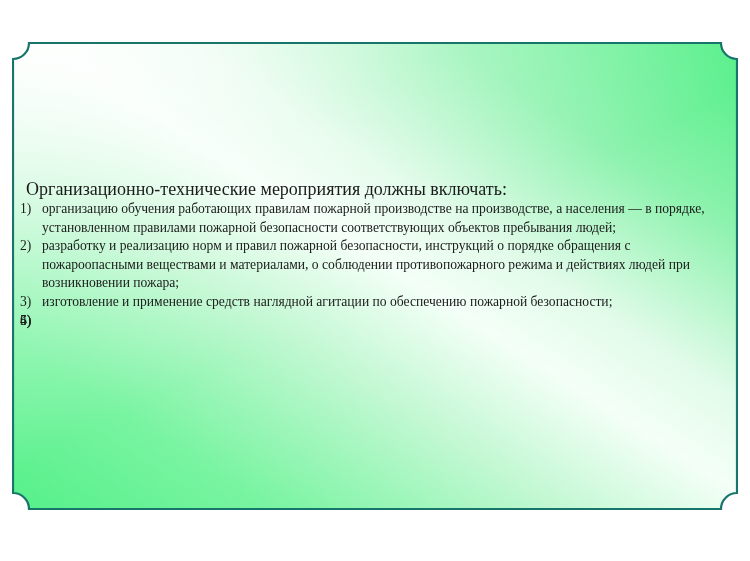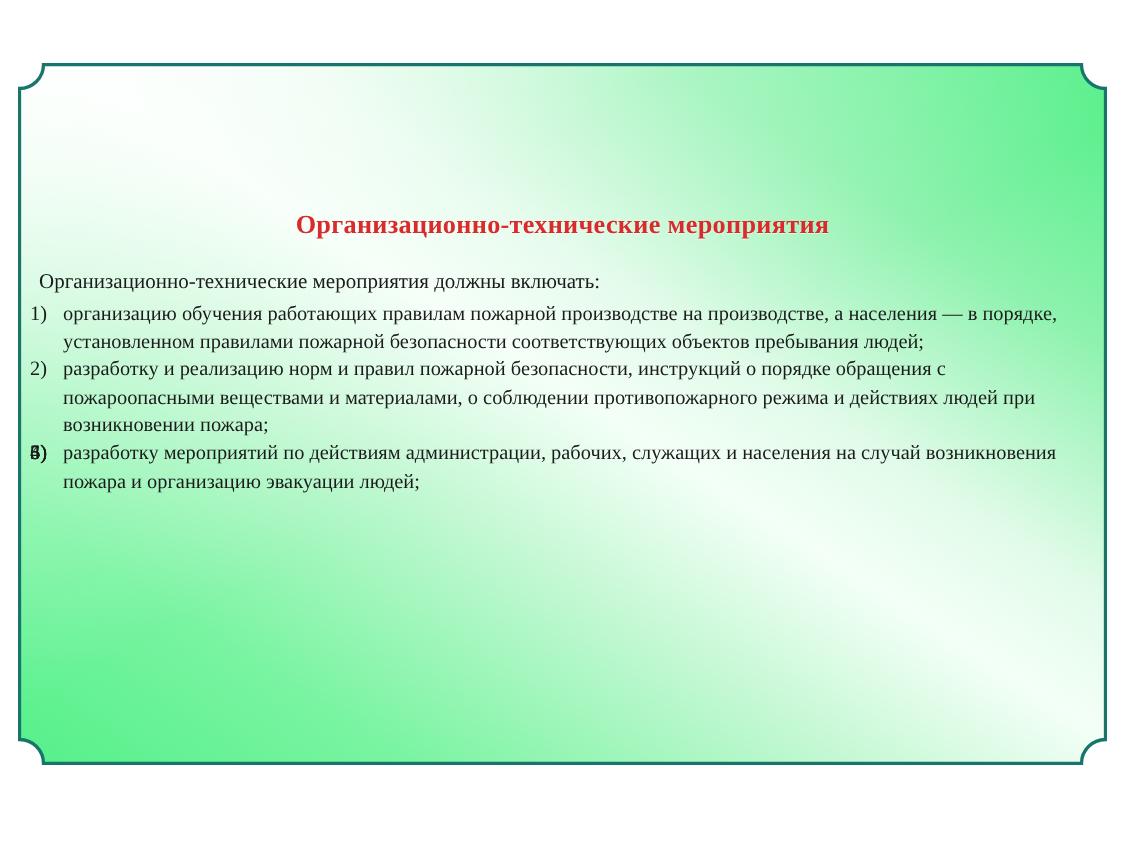--- a/index.html
+++ b/index.html
@@ -67,21 +67,21 @@
     line-height: 1.1;
     text-shadow: 0 1px 0 rgba(255,255,255,0.55);
   }
 
   .lead {
     position: absolute;
     left: 14px;
     top: 138px;
     width: 700px;
     color: #1b1b1b;
-    font-size: 14px;
+    font-size: 18px;
     line-height: 18.6px;
   }
 
   .list {
     position: absolute;
     left: 8px;
     top: 158px;
     width: 706px;
     margin: 0;
     padding: 0;
@@ -154,42 +154,41 @@
                A 16,16 0 0 0 709,467
                L 17,467
                A 16,16 0 0 0 1,451
                L 1,17
                A 16,16 0 0 0 17,1 Z" fill="none" stroke="#17756c" stroke-width="2.2"></path>
     </svg>
   </div>
 
   <div class="content">
 
-    <div class="slide-title">Организационно-технические мероприятия</div>
 
     <div class="lead">Организационно-технические мероприятия должны включать:</div>
 
     <ol class="list">
       <li>
         <span class="marker">1)</span>
         <span>организацию обучения работающих правилам пожарной производстве на производстве, а населения — в порядке, установленном правилами пожарной безопасности соответствующих объектов пребывания людей;</span>
       </li>
       <li>
         <span class="marker">2)</span>
         <span>разработку и реализацию норм и правил пожарной безопасности, инструкций о порядке обращения с пожароопасными веществами и материалами, о соблюдении противопожарного режима и действиях людей при возникновении пожара;</span>
       </li>
       <li>
         <span class="marker">3)</span>
+        <span>изготовление и применение средств наглядной агитации по обеспечению пожарной безопасности;</span>
       </li>
       <li>
         <span class="marker">4)</span>
       </li>
       <li>
         <span class="marker">5)</span>
       </li>
       <li>
         <span class="marker">6)</span>
-        <span>разработку мероприятий по действиям администрации, рабочих, служащих и населения на случай возникновения пожара и организацию эвакуации людей;</span>
       </li>
     </ol>
 
   </div>
 </div>
 
 </body></html>

